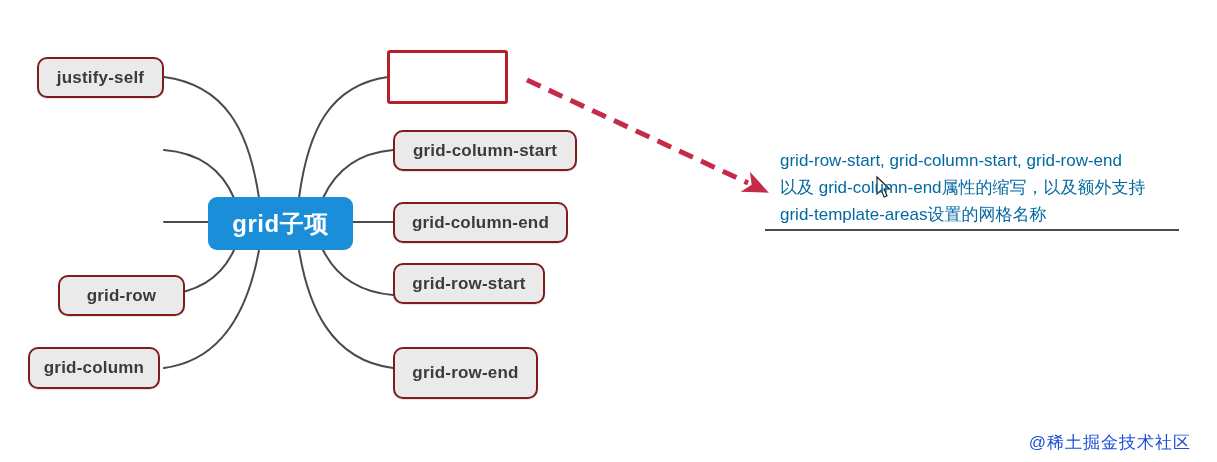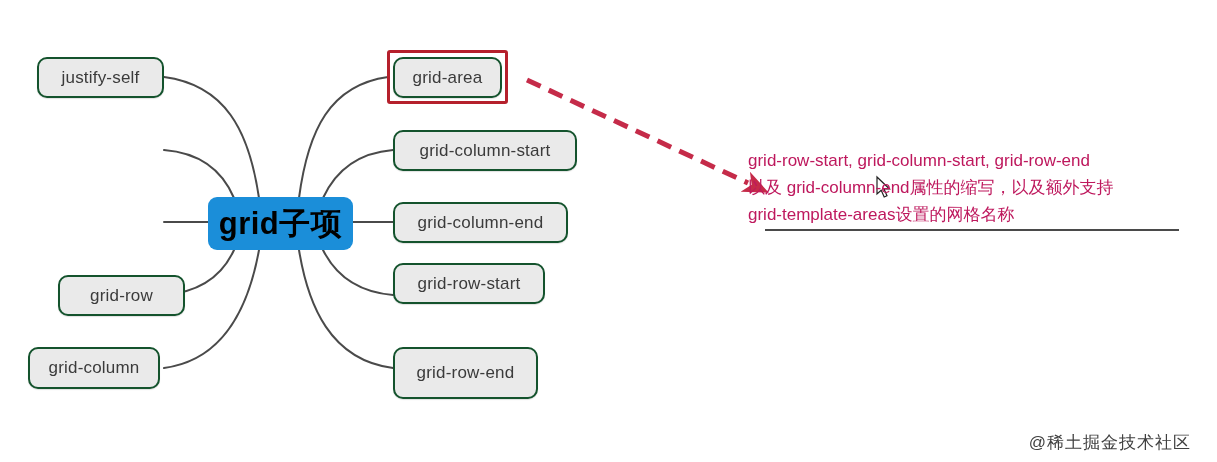--- a/index.html
+++ b/index.html
@@ -4,47 +4,47 @@
 <style>
   html,body{margin:0;padding:0;}
   body{
     width:1217px;height:462px;position:relative;background:#ffffff;
     font-family:"Liberation Sans","DejaVu Sans",sans-serif;overflow:hidden;
   }
   #stage{position:absolute;inset:0;width:1217px;height:462px;}
   svg.layer{position:absolute;left:0;top:0;width:1217px;height:462px;}
   .node{
     position:absolute;box-sizing:border-box;
-    background:#eaeaea;border:2px solid #14532d;border-radius:10px;
+    background:#eaeaea;border:2px solid #7f1d1d;border-radius:10px;
     display:flex;align-items:center;justify-content:center;
-    color:#3b3b3b;font-size:17px;font-weight:400;letter-spacing:.2px;
+    color:#3b3b3b;font-size:17px;font-weight:700;letter-spacing:.2px;
     box-shadow:0 1px 1px rgba(0,0,0,.12);
     cursor:default;white-space:nowrap;
   }
   .root-node{
     position:absolute;box-sizing:border-box;
     background:#1b8ed9;border-radius:9px;
     display:flex;align-items:center;justify-content:center;
-    color:#000000;font-size:31px;font-weight:bold;letter-spacing:.5px;
+    color:#ffffff;font-size:24px;font-weight:bold;letter-spacing:.5px;
   }
   .highlight-frame{
     position:absolute;box-sizing:border-box;
     border:3px solid #b5202c;border-radius:3px;background:transparent;
   }
   .annotation{
-    position:absolute;left:748px;top:147px;width:402px;
-    color:#be185d;font-size:17px;line-height:27px;font-weight:500;
+    position:absolute;left:780px;top:147px;width:402px;
+    color:#0369a1;font-size:17px;line-height:27px;font-weight:500;
   }
   .annotation .line{white-space:nowrap;}
   .annotation-underline{
     position:absolute;left:765px;top:229px;width:414px;height:2px;background:#4a4a4a;
   }
   .watermark{
     position:absolute;right:26px;bottom:8px;
-    color:#404040;font-size:17px;letter-spacing:1px;
+    color:#1d4ed8;font-size:17px;letter-spacing:1px;
   }
 </style>
 </head>
 <body>
 
 <div id="stage">
 
   <svg class="layer" viewBox="0 0 1217 462">
     <g fill="none" stroke="#4a4a4a" stroke-width="2" stroke-linecap="round">
       <path d="M 164 77  C 225 85, 249 130, 259 198"></path>
@@ -71,21 +71,20 @@
     </g>
   </svg>
 
   <div class="node" style="left:37px;top:57px;width:127px;height:41px">justify-self</div>
   <div class="node" style="left:58px;top:275px;width:127px;height:41px">grid-row</div>
   <div class="node" style="left:28px;top:347px;width:132px;height:42px">grid-column</div>
 
   <div class="root-node" style="left:208px;top:197px;width:145px;height:53px">grid子项</div>
 
   <div class="highlight-frame" style="left:387px;top:50px;width:121px;height:54px"></div>
-  <div class="node" style="left:393px;top:57px;width:109px;height:41px">grid-area</div>
   <div class="node" style="left:393px;top:130px;width:184px;height:41px">grid-column-start</div>
   <div class="node" style="left:393px;top:202px;width:175px;height:41px">grid-column-end</div>
   <div class="node" style="left:393px;top:263px;width:152px;height:41px">grid-row-start</div>
   <div class="node" style="left:393px;top:347px;width:145px;height:52px">grid-row-end</div>
 
   <div class="annotation">
     <div class="line">grid-row-start, grid-column-start, grid-row-end</div>
     <div class="line">以及 grid-column-end属性的缩写，以及额外支持</div>
     <div class="line">grid-template-areas设置的网格名称</div>
   </div>

